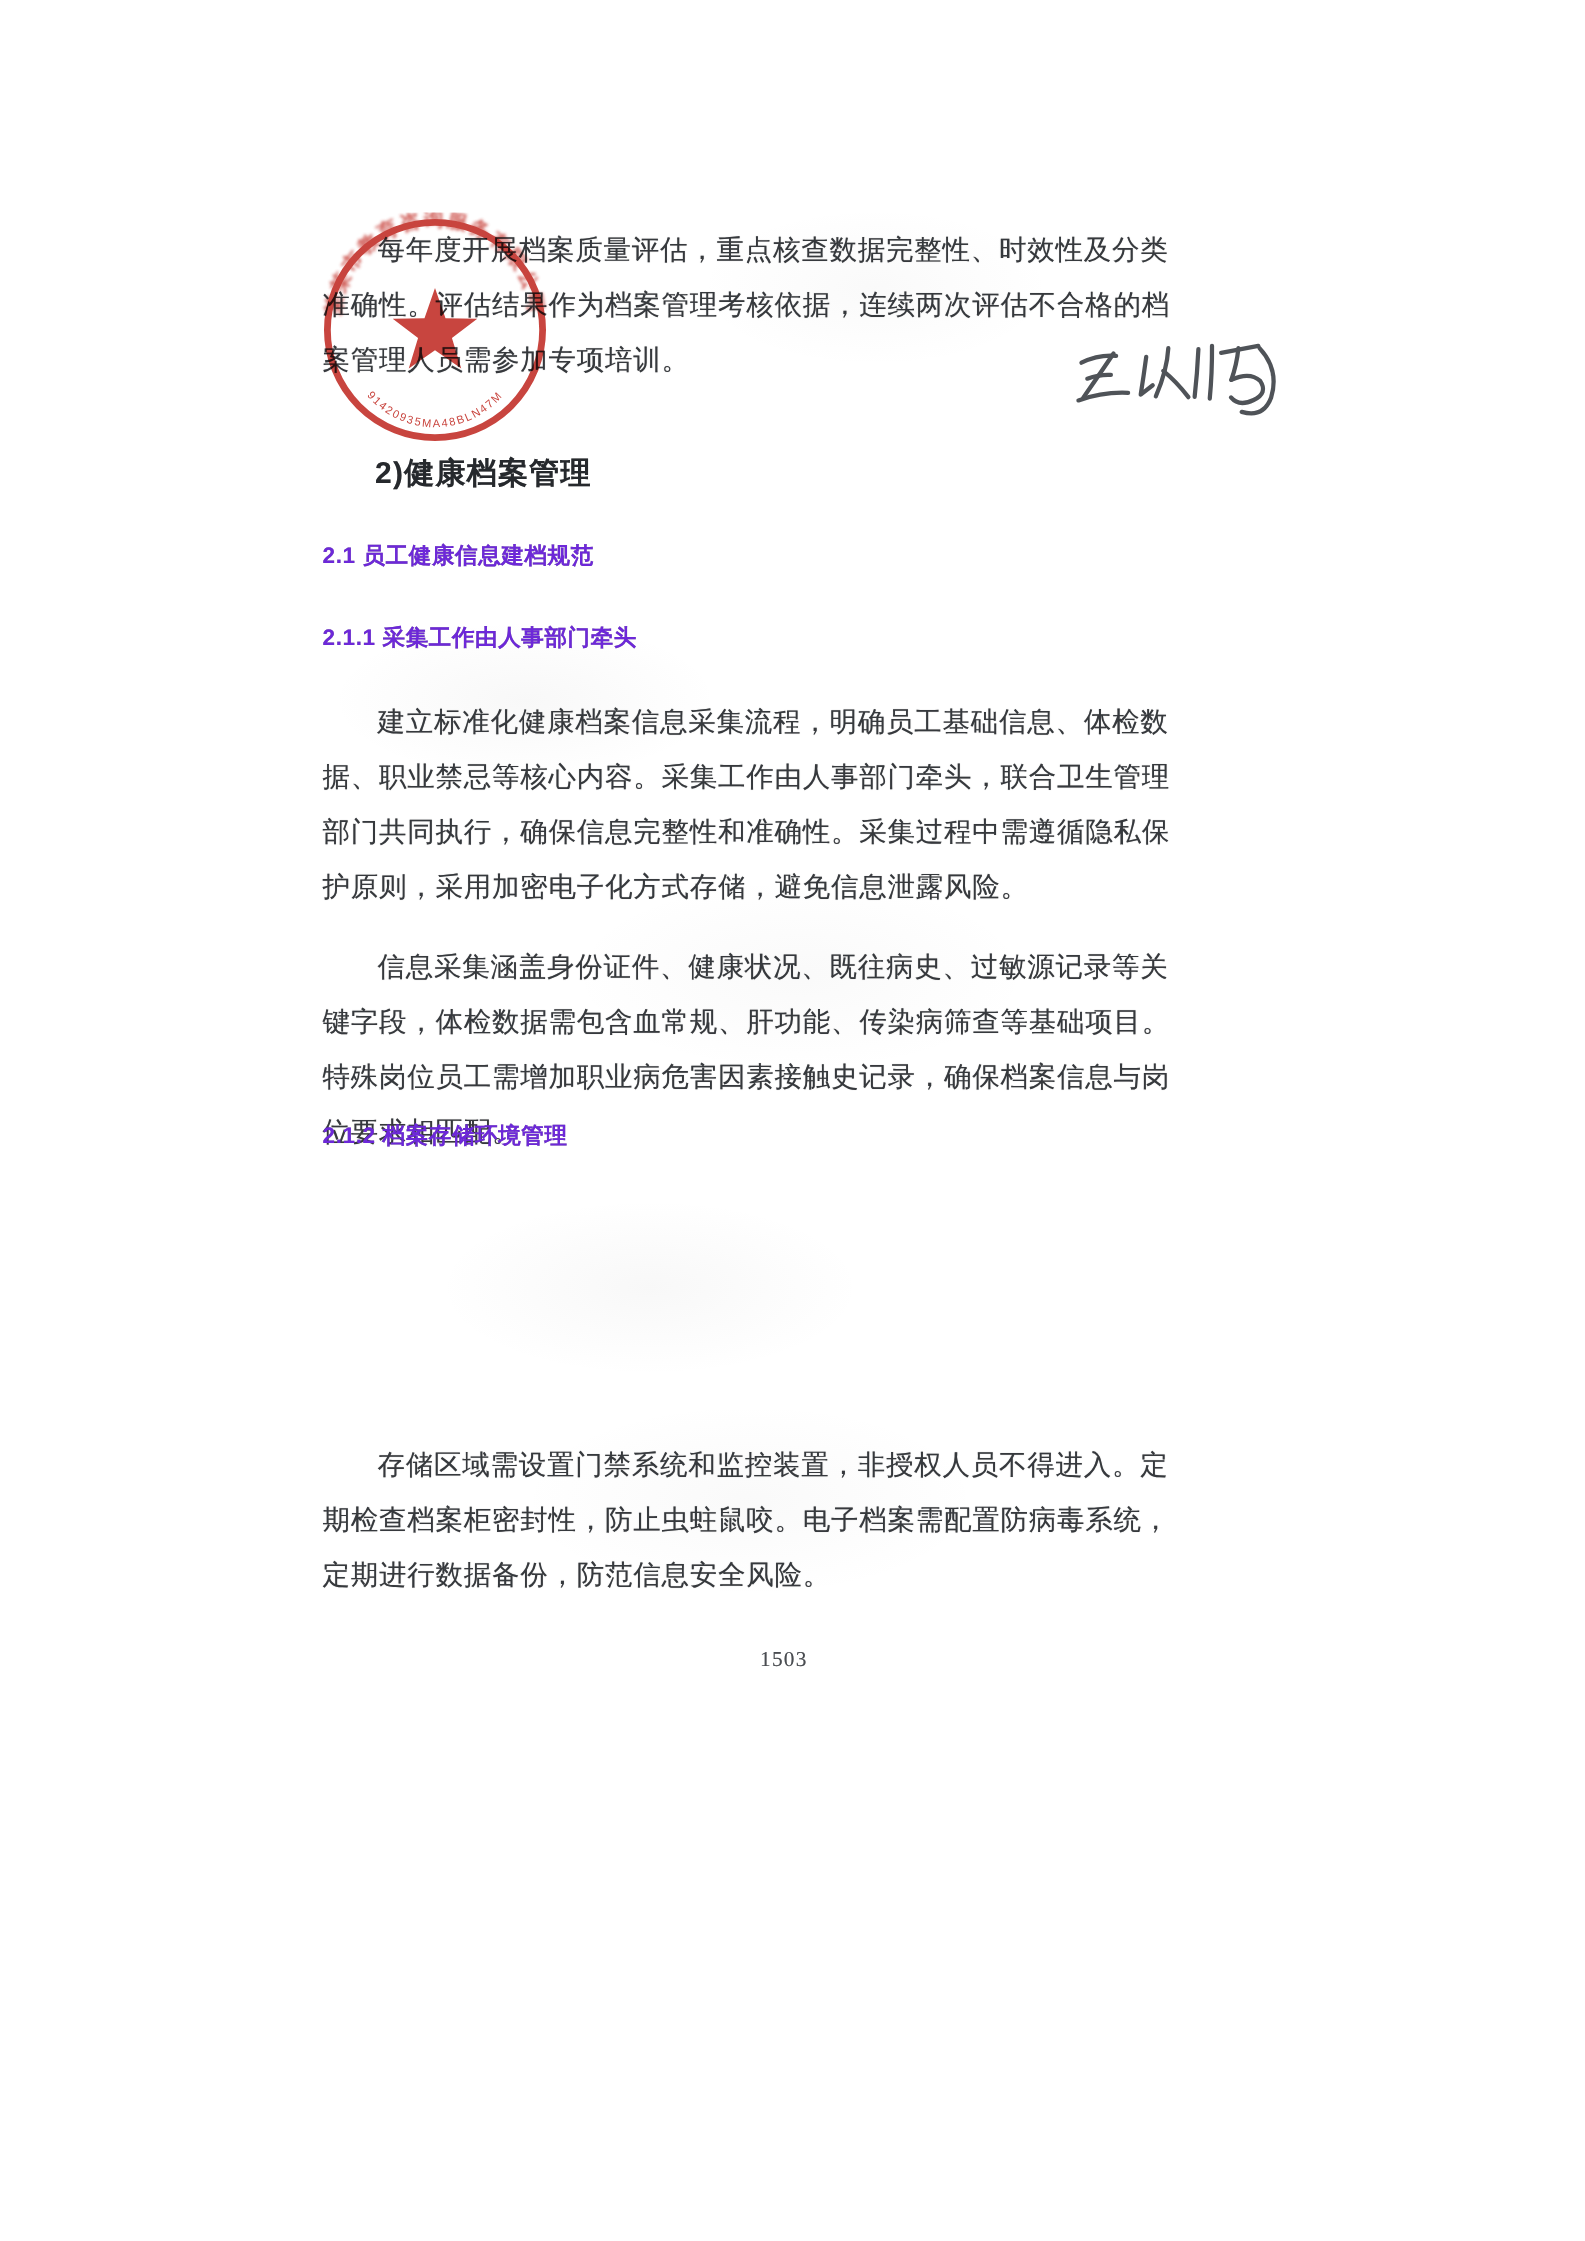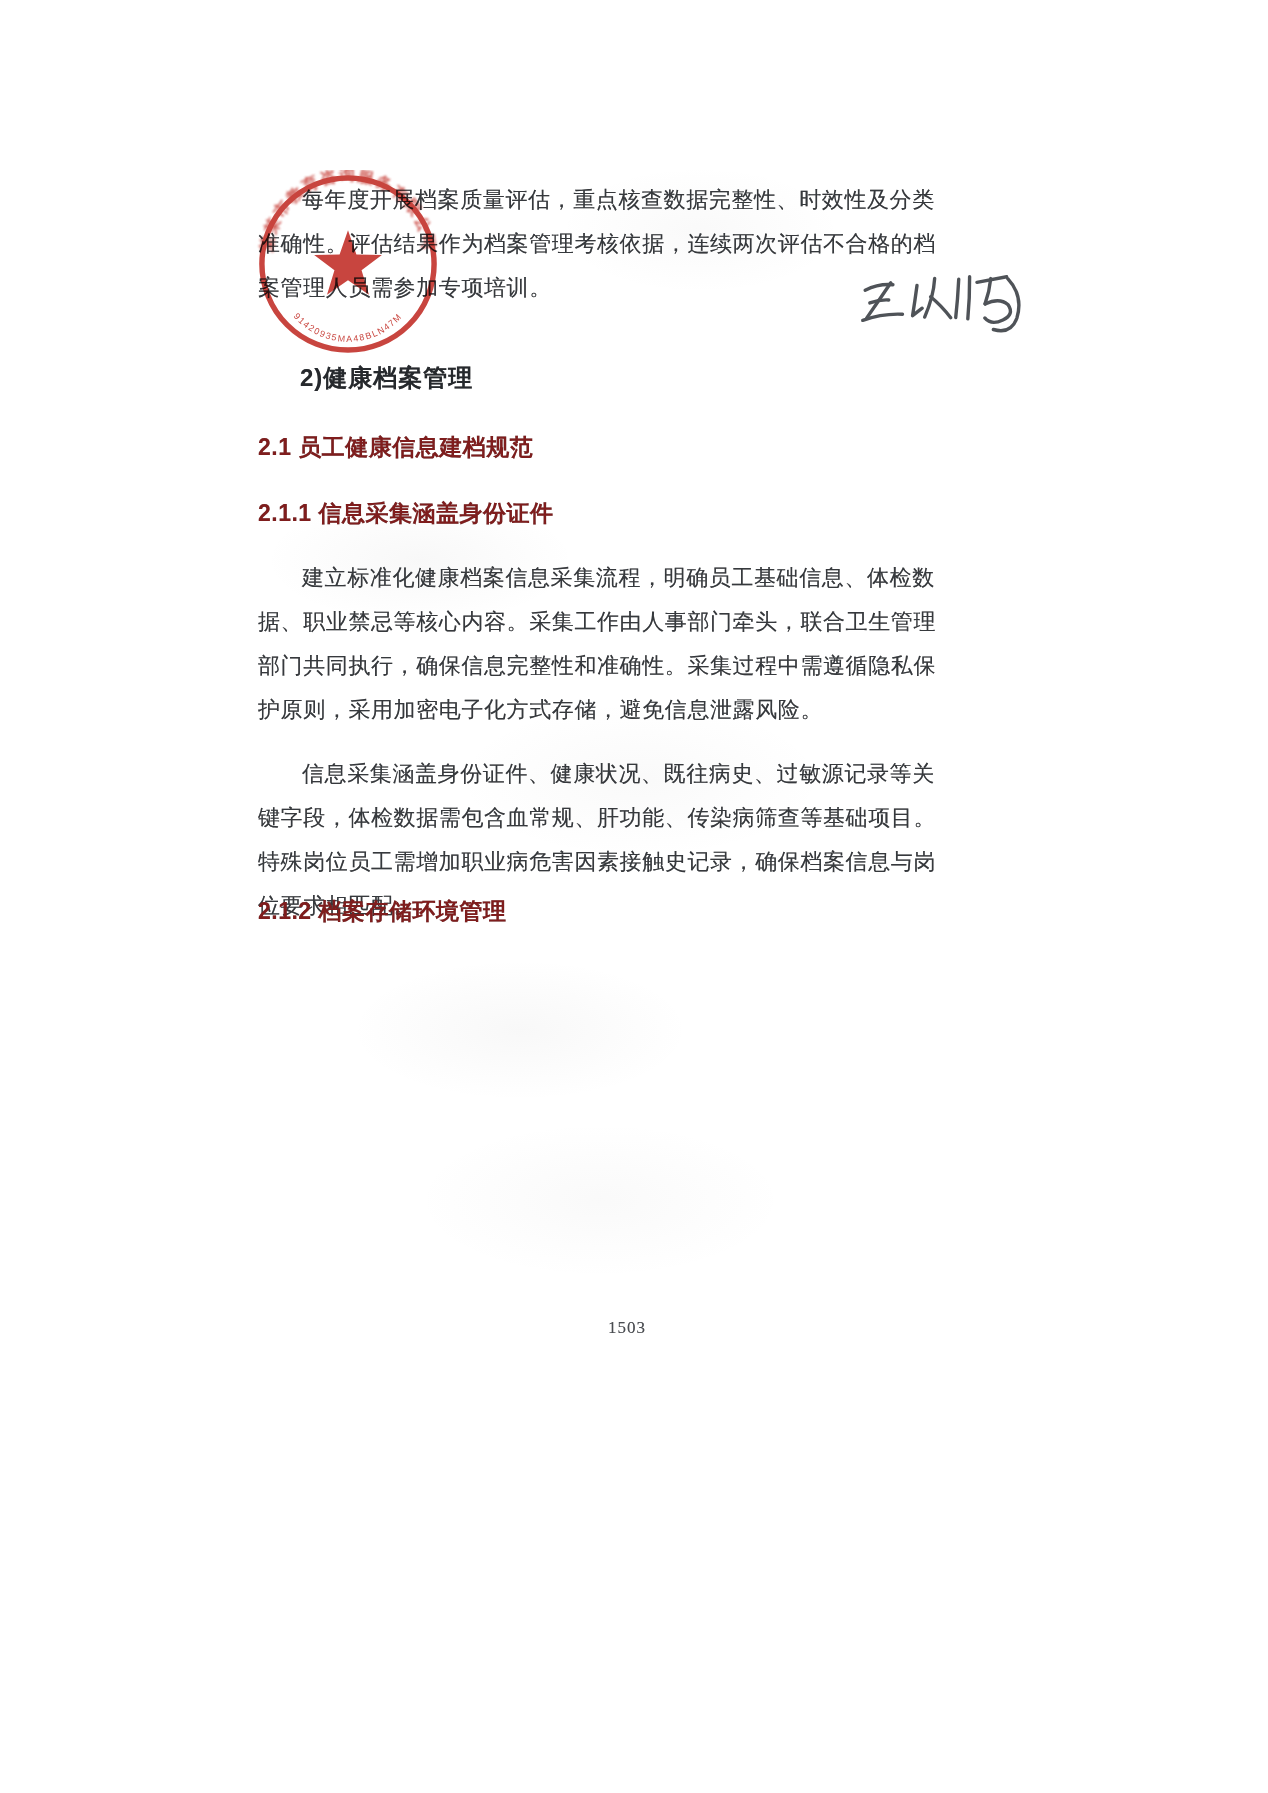--- a/index.html
+++ b/index.html
@@ -25,22 +25,22 @@
     position:absolute;left:258px;width:692px;
     font-size:22px;line-height:44px;letter-spacing:0.6px;
     color:#36393d;
     text-shadow:0 0 0.6px rgba(70,70,70,0.55);
     white-space:pre-line;
     text-indent:2em;
   }
   .heading{
     position:absolute;left:258px;
     font-family:"Liberation Sans","DejaVu Sans",sans-serif;
-    font-weight:bold;color:#7f1d1d;
-    font-size:23px;letter-spacing:0.5px;
+    font-weight:bold;color:#6d28d9;
+    font-size:18px;letter-spacing:0.5px;
     text-shadow:0 0 0.5px rgba(50,50,50,0.5);
     white-space:nowrap;
   }
   .center-title{
     position:absolute;top:362px;left:300px;width:500px;
     text-align:left;
     font-family:"Liberation Sans","DejaVu Sans",sans-serif;
     font-weight:bold;color:#26292d;font-size:24px;letter-spacing:1px;
     text-shadow:0 0 0.5px rgba(50,50,50,0.5);
   }
@@ -103,31 +103,34 @@
       <path d="M 136 19 Q 134 32 129 44"></path>
       <path d="M 129 44 Q 144 38 152 46 Q 158 56 146 61 Q 134 66 128 58"></path>
       <path d="M 153 20 Q 168 38 160 60 Q 153 76 136 70"></path>
     </g>
   </svg>
 
   <div class="center-title">2)健康档案管理</div>
 
   <div class="heading" style="top:432px;">2.1 员工健康信息建档规范</div>
 
-  <div class="heading" style="top:498px;">2.1.1 信息采集涵盖身份证件</div>
+  <div class="heading" style="top:498px;">2.1.1 采集工作由人事部门牵头</div>
 
   <div class="para" style="top:556px;">建立标准化健康档案信息采集流程，明确员工基础信息、体检数
 据、职业禁忌等核心内容。采集工作由人事部门牵头，联合卫生管理
 部门共同执行，确保信息完整性和准确性。采集过程中需遵循隐私保
 护原则，采用加密电子化方式存储，避免信息泄露风险。</div>
 
   <div class="para" style="top:752px;">信息采集涵盖身份证件、健康状况、既往病史、过敏源记录等关
 键字段，体检数据需包含血常规、肝功能、传染病筛查等基础项目。
 特殊岗位员工需增加职业病危害因素接触史记录，确保档案信息与岗
 位要求相匹配。</div>
 
   <div class="heading" style="top:896px;">2.1.2 档案存储环境管理</div>
 
 
+  <div class="para" style="top:1150px;">存储区域需设置门禁系统和监控装置，非授权人员不得进入。定
+期检查档案柜密封性，防止虫蛀鼠咬。电子档案需配置防病毒系统，
+定期进行数据备份，防范信息安全风险。</div>
 
   <div class="page-number">1503</div>
 
 </div>
 
 </body></html>

